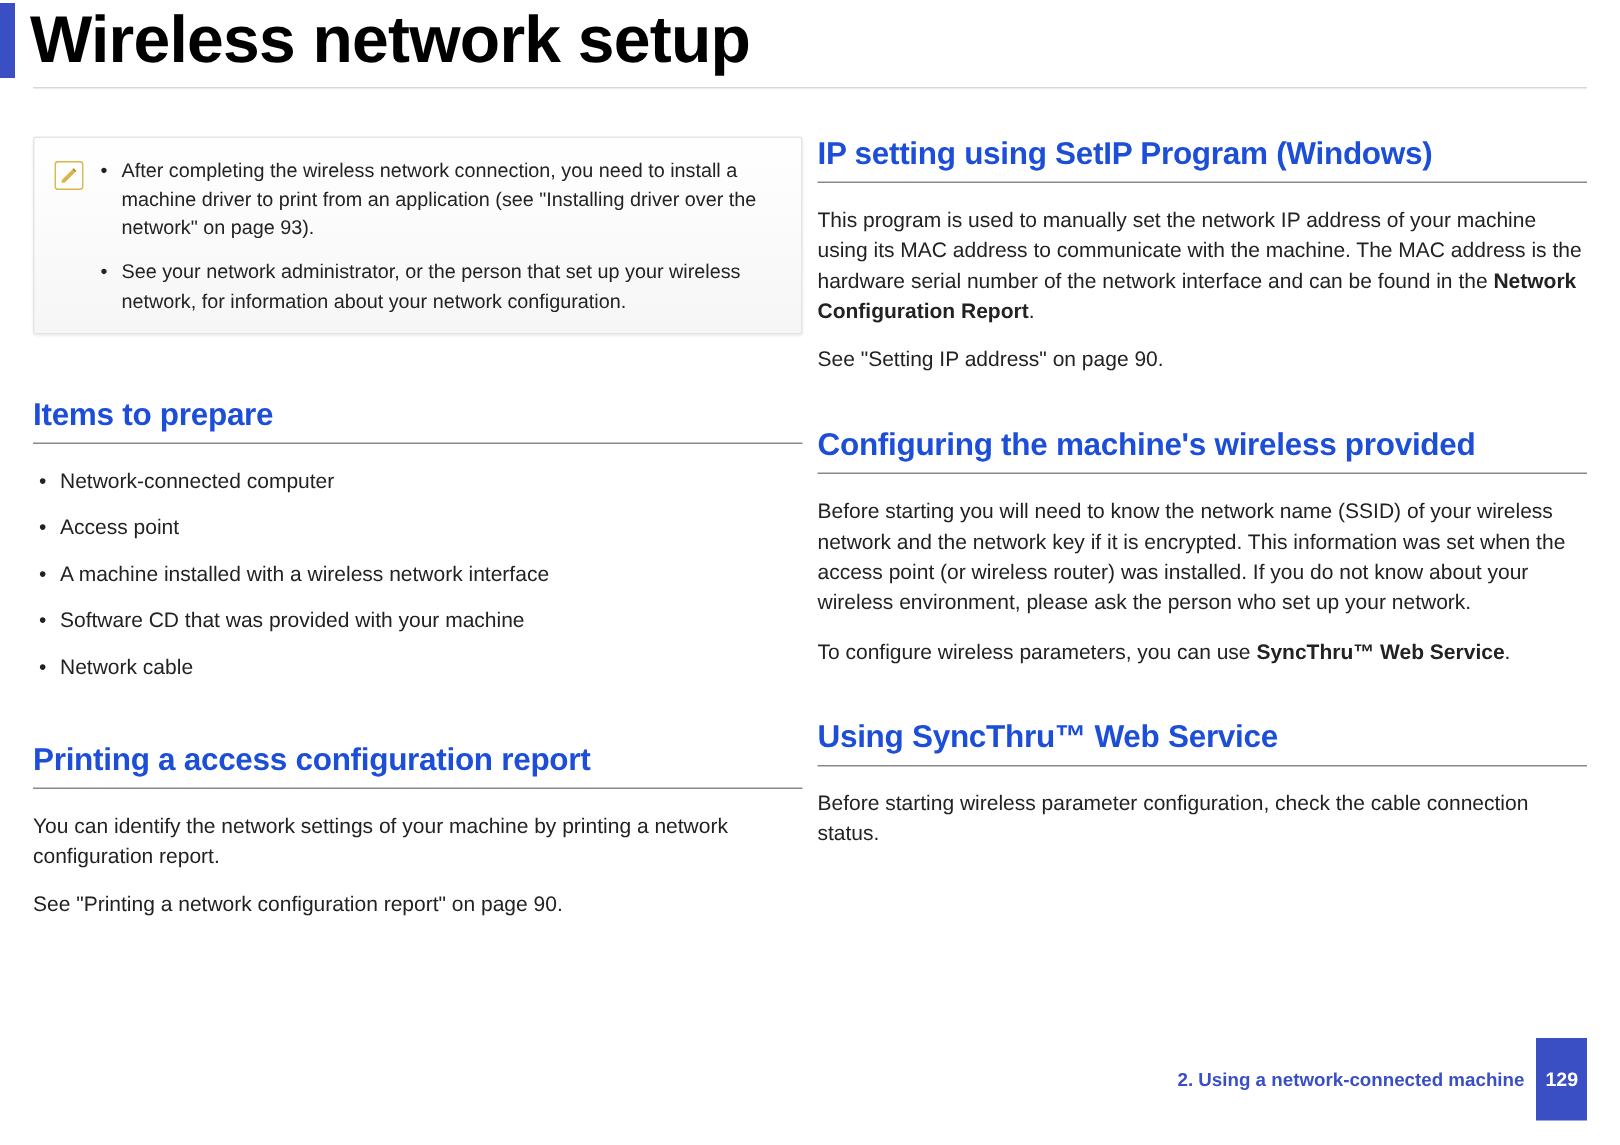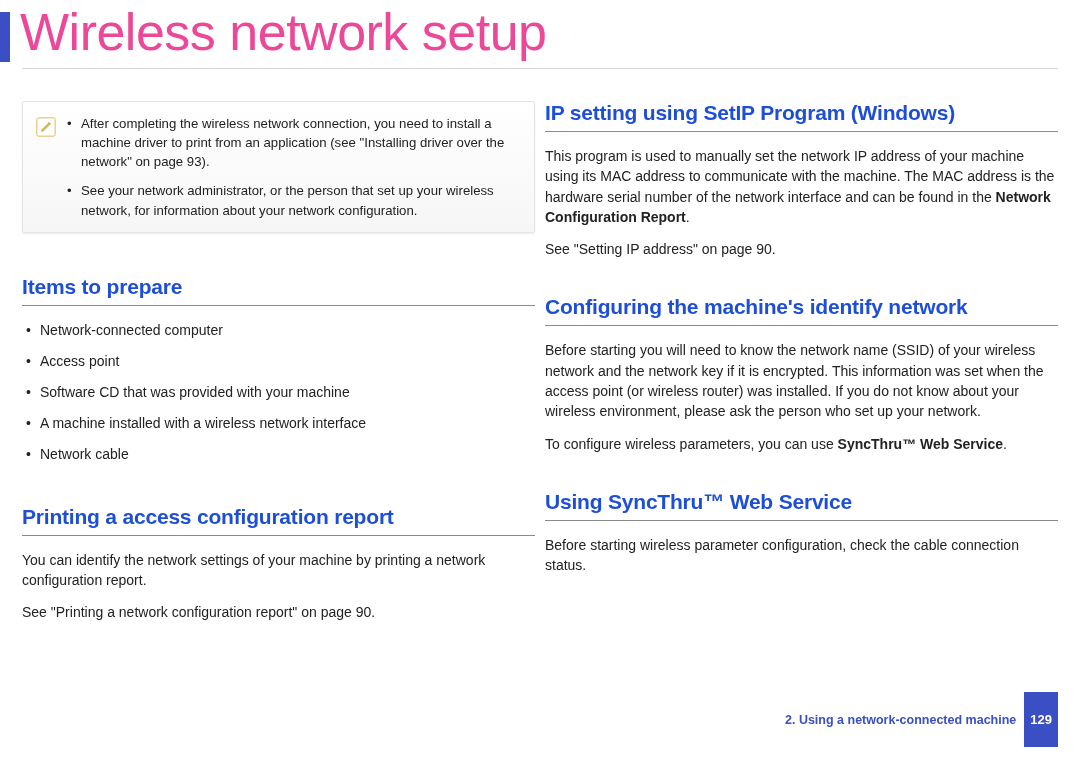--- a/index.html
+++ b/index.html
@@ -21,24 +21,24 @@
     padding-bottom: 6px;
   }
   .title-tab {
     width: 10px;
     height: 50px;
     background: #3a4fc4;
     margin-right: 10px;
     margin-left: -22px;
   }
   .page-title {
-    font-size: 52px;
-    font-weight: 400;
+    font-size: 44px;
+    font-weight: 700;
     letter-spacing: -0.5px;
-    color: #ec4899;
+    color: #000000;
   }
   .rule {
     height: 1px;
     background: #d8d8d8;
     margin: 0 0 8px 0;
   }
   .columns {
     display: flex;
     gap: 10px;
     padding-top: 24px;
@@ -157,40 +157,40 @@
         <ul class="note-list">
           <li>After completing the wireless network connection, you need to install a machine driver to print from an application (see "Installing driver over the network" on page 93).</li>
           <li>See your network administrator, or the person that set up your wireless network, for information about your network configuration.</li>
         </ul>
       </div>
 
       <h2 class="section-h">Items to prepare</h2>
       <ul class="items-list">
         <li>Network-connected computer</li>
         <li>Access point</li>
+        <li>A machine installed with a wireless network interface</li>
         <li>Software CD that was provided with your machine</li>
-        <li>A machine installed with a wireless network interface</li>
         <li>Network cable</li>
       </ul>
 
       <h2 class="section-h">Printing a access configuration report</h2>
       <p class="body-text">You can identify the network settings of your machine by printing a network configuration report.</p>
       <p class="body-text">See "Printing a network configuration report" on page 90.</p>
 
     </div>
 
     <div class="col">
 
       <h2 class="section-h">IP setting using SetIP Program (Windows)</h2>
       <p class="body-text">
         <span>This program is used to manually set the network IP address of your machine using its MAC address to communicate with the machine. The MAC address is the hardware serial number of the network interface and can be found in the </span><span class="bold-run">Network Configuration Report</span><span>.</span>
       </p>
       <p class="body-text section-gap">See "Setting IP address" on page 90.</p>
 
-      <h2 class="section-h">Configuring the machine's identify network</h2>
+      <h2 class="section-h">Configuring the machine's wireless provided</h2>
       <p class="body-text">Before starting you will need to know the network name (SSID) of your wireless network and the network key if it is encrypted. This information was set when the access point (or wireless router) was installed. If you do not know about your wireless environment, please ask the person who set up your network.</p>
       <p class="body-text section-gap">
         <span>To configure wireless parameters, you can use </span><span class="bold-run">SyncThru™ Web Service</span><span>.</span>
       </p>
 
       <h2 class="section-h">Using SyncThru™ Web Service</h2>
       <p class="body-text">Before starting wireless parameter configuration, check the cable connection status.</p>
 
     </div>
 

